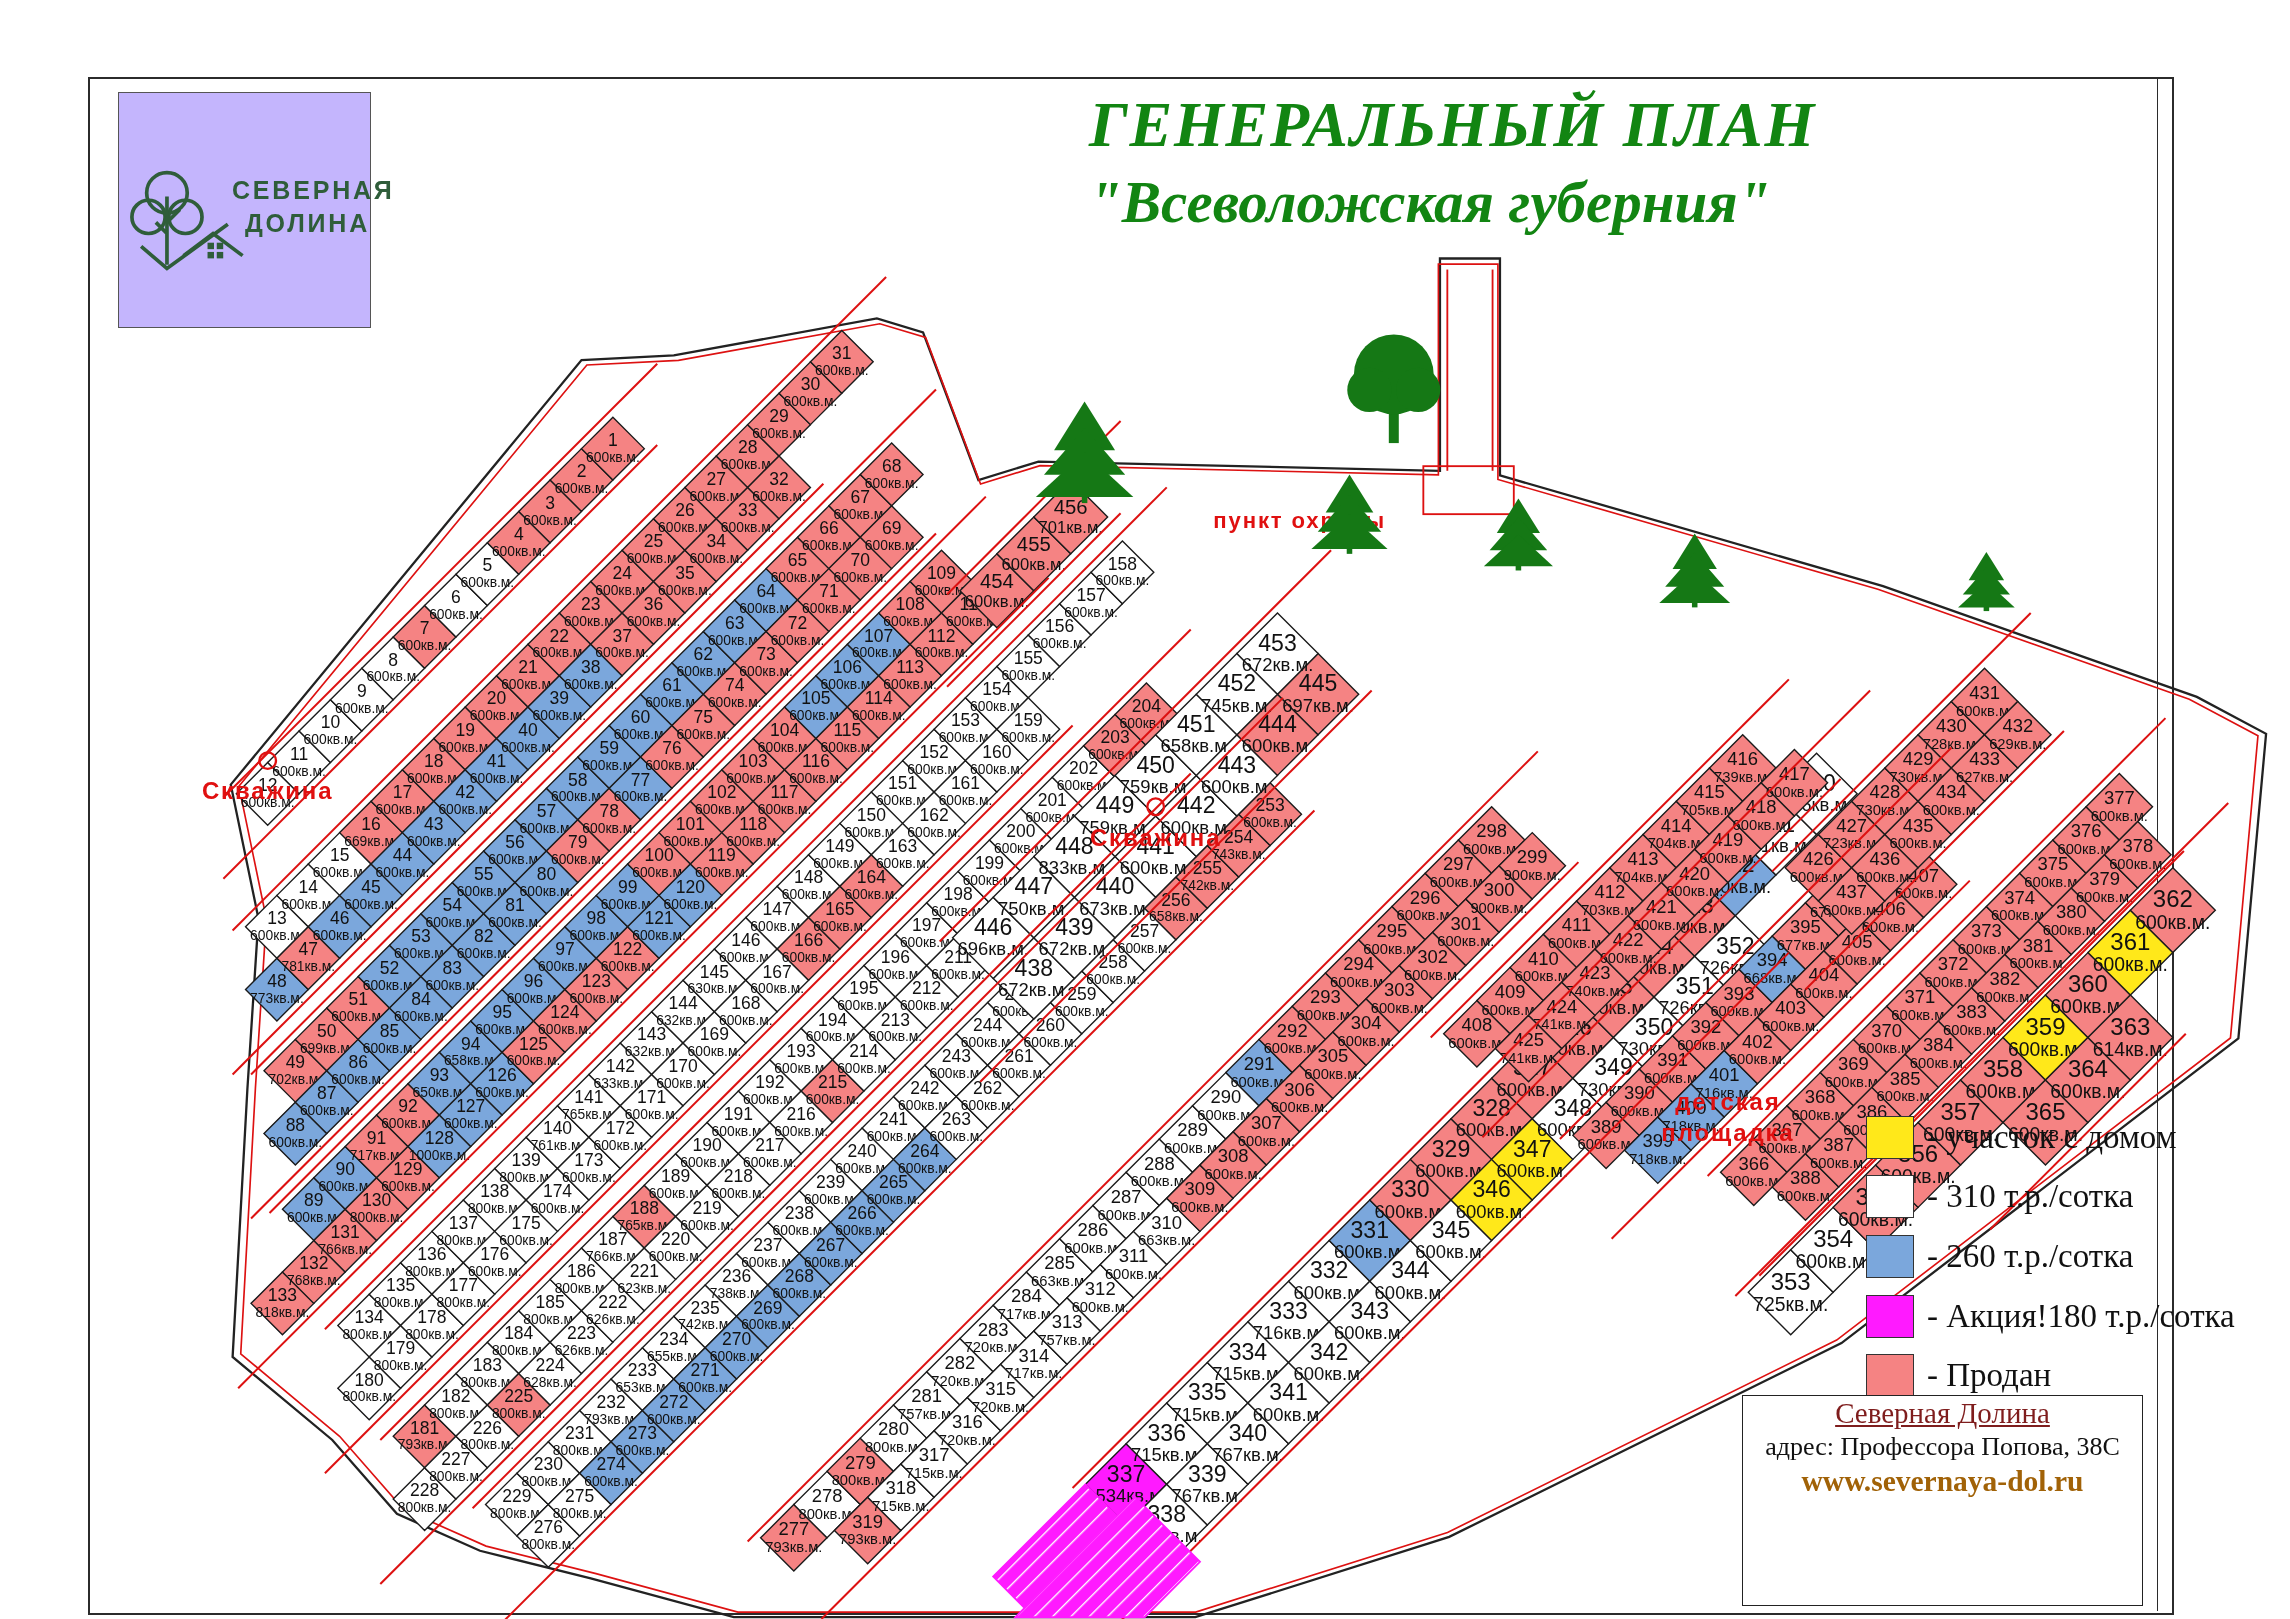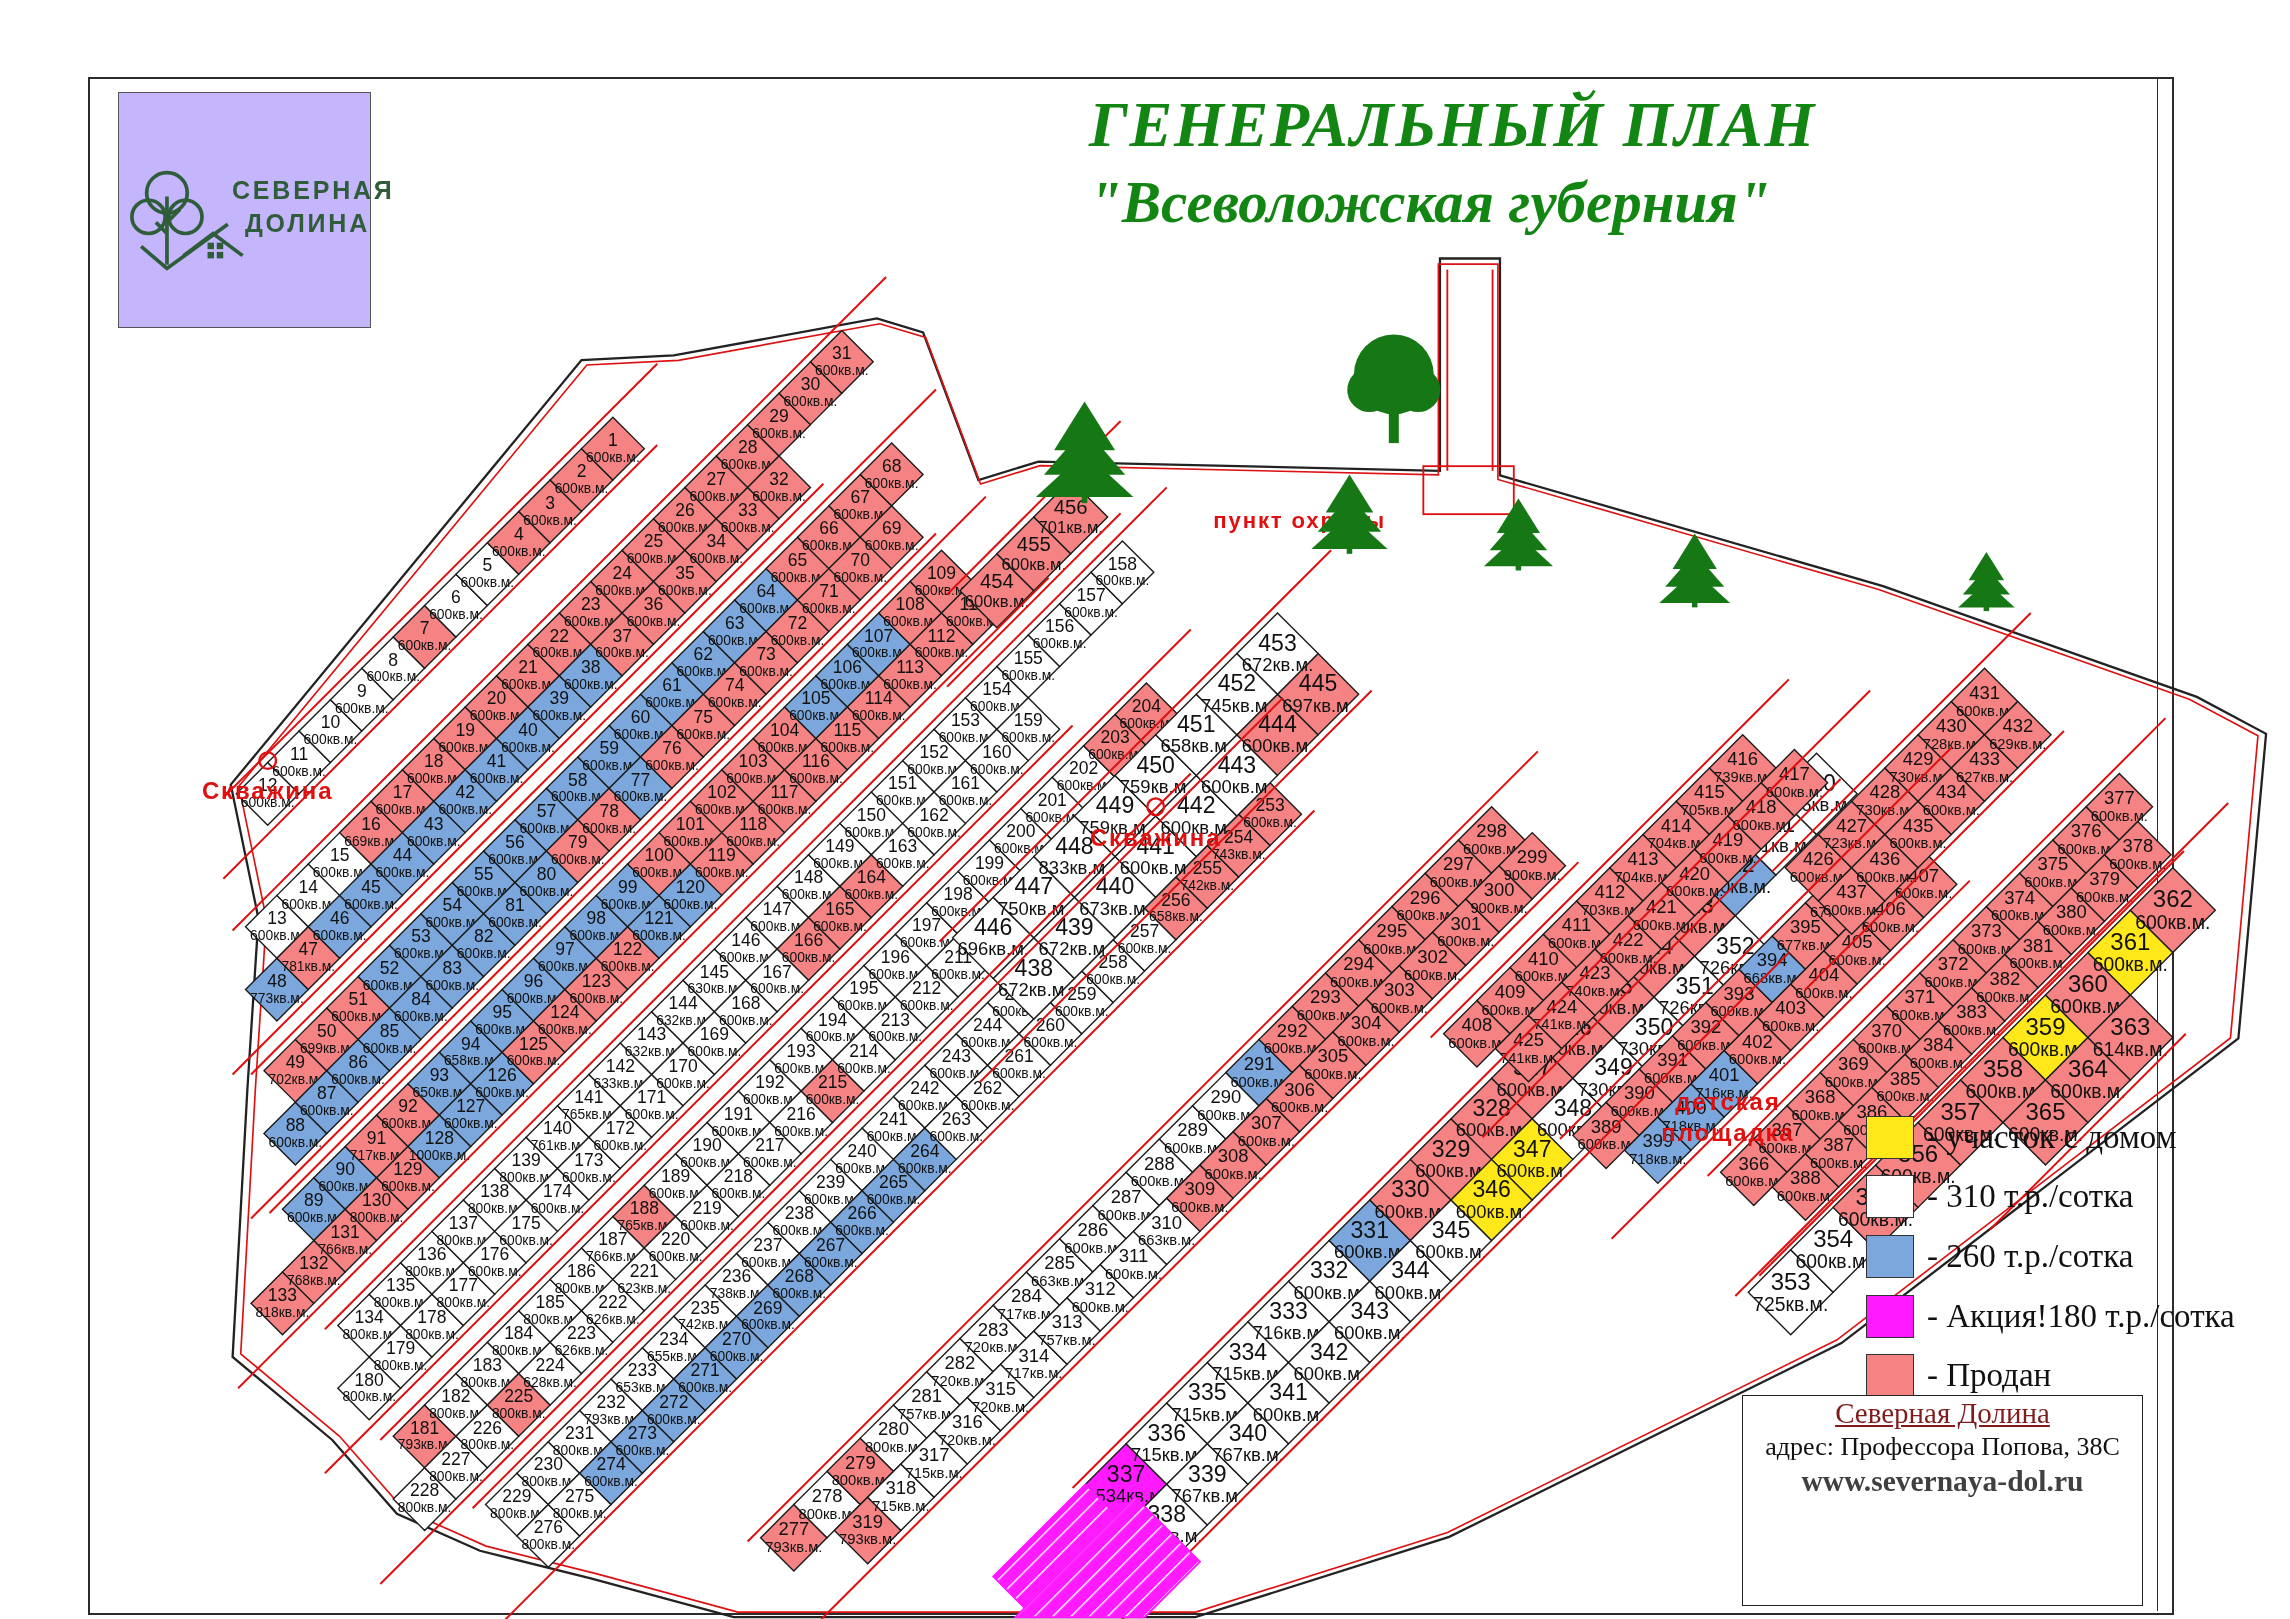--- a/index.html
+++ b/index.html
@@ -18,21 +18,21 @@
   #map{position:absolute;left:0;top:0;}
   #legend{position:absolute;left:1866px;top:1115px;width:295px;}
   .leg-row{display:flex;align-items:center;margin-bottom:15.7px;height:44px;}
   .leg-sw{width:46px;height:41px;border:1.8px solid #333;margin-right:13px;flex:0 0 auto;}
   .leg-lab{font-size:33px;color:#111;white-space:nowrap;}
   #contact{position:absolute;left:1742px;top:1395px;width:399px;height:209px;border:1.8px solid #222;
            background:#fff;text-align:center;}
   .c-company{color:#7f1d1d;font-size:29px;text-decoration:underline;margin-top:1px;}
   .c-addr{font-size:26px;color:#111;margin-top:1.8px;}
   .c-phone{color:#e90000;font-size:39px;font-weight:bold;margin-top:13px;}
-  .c-site{font-size:29.5px;font-weight:bold;color:#404040;margin-top:3.7px;}
+  .c-site{font-size:29.5px;font-weight:bold;color:#a16207;margin-top:3.7px;}
   .c-hours{font-size:24px;font-weight:bold;color:#111;margin-top:3.7px;}
   .c-hours .lead{font-style:italic;text-decoration:underline;}
 </style>
 </head>
 <body>
 
 <div id="page">
   <div id="frame"></div>
   <div id="frame2"></div>
 

